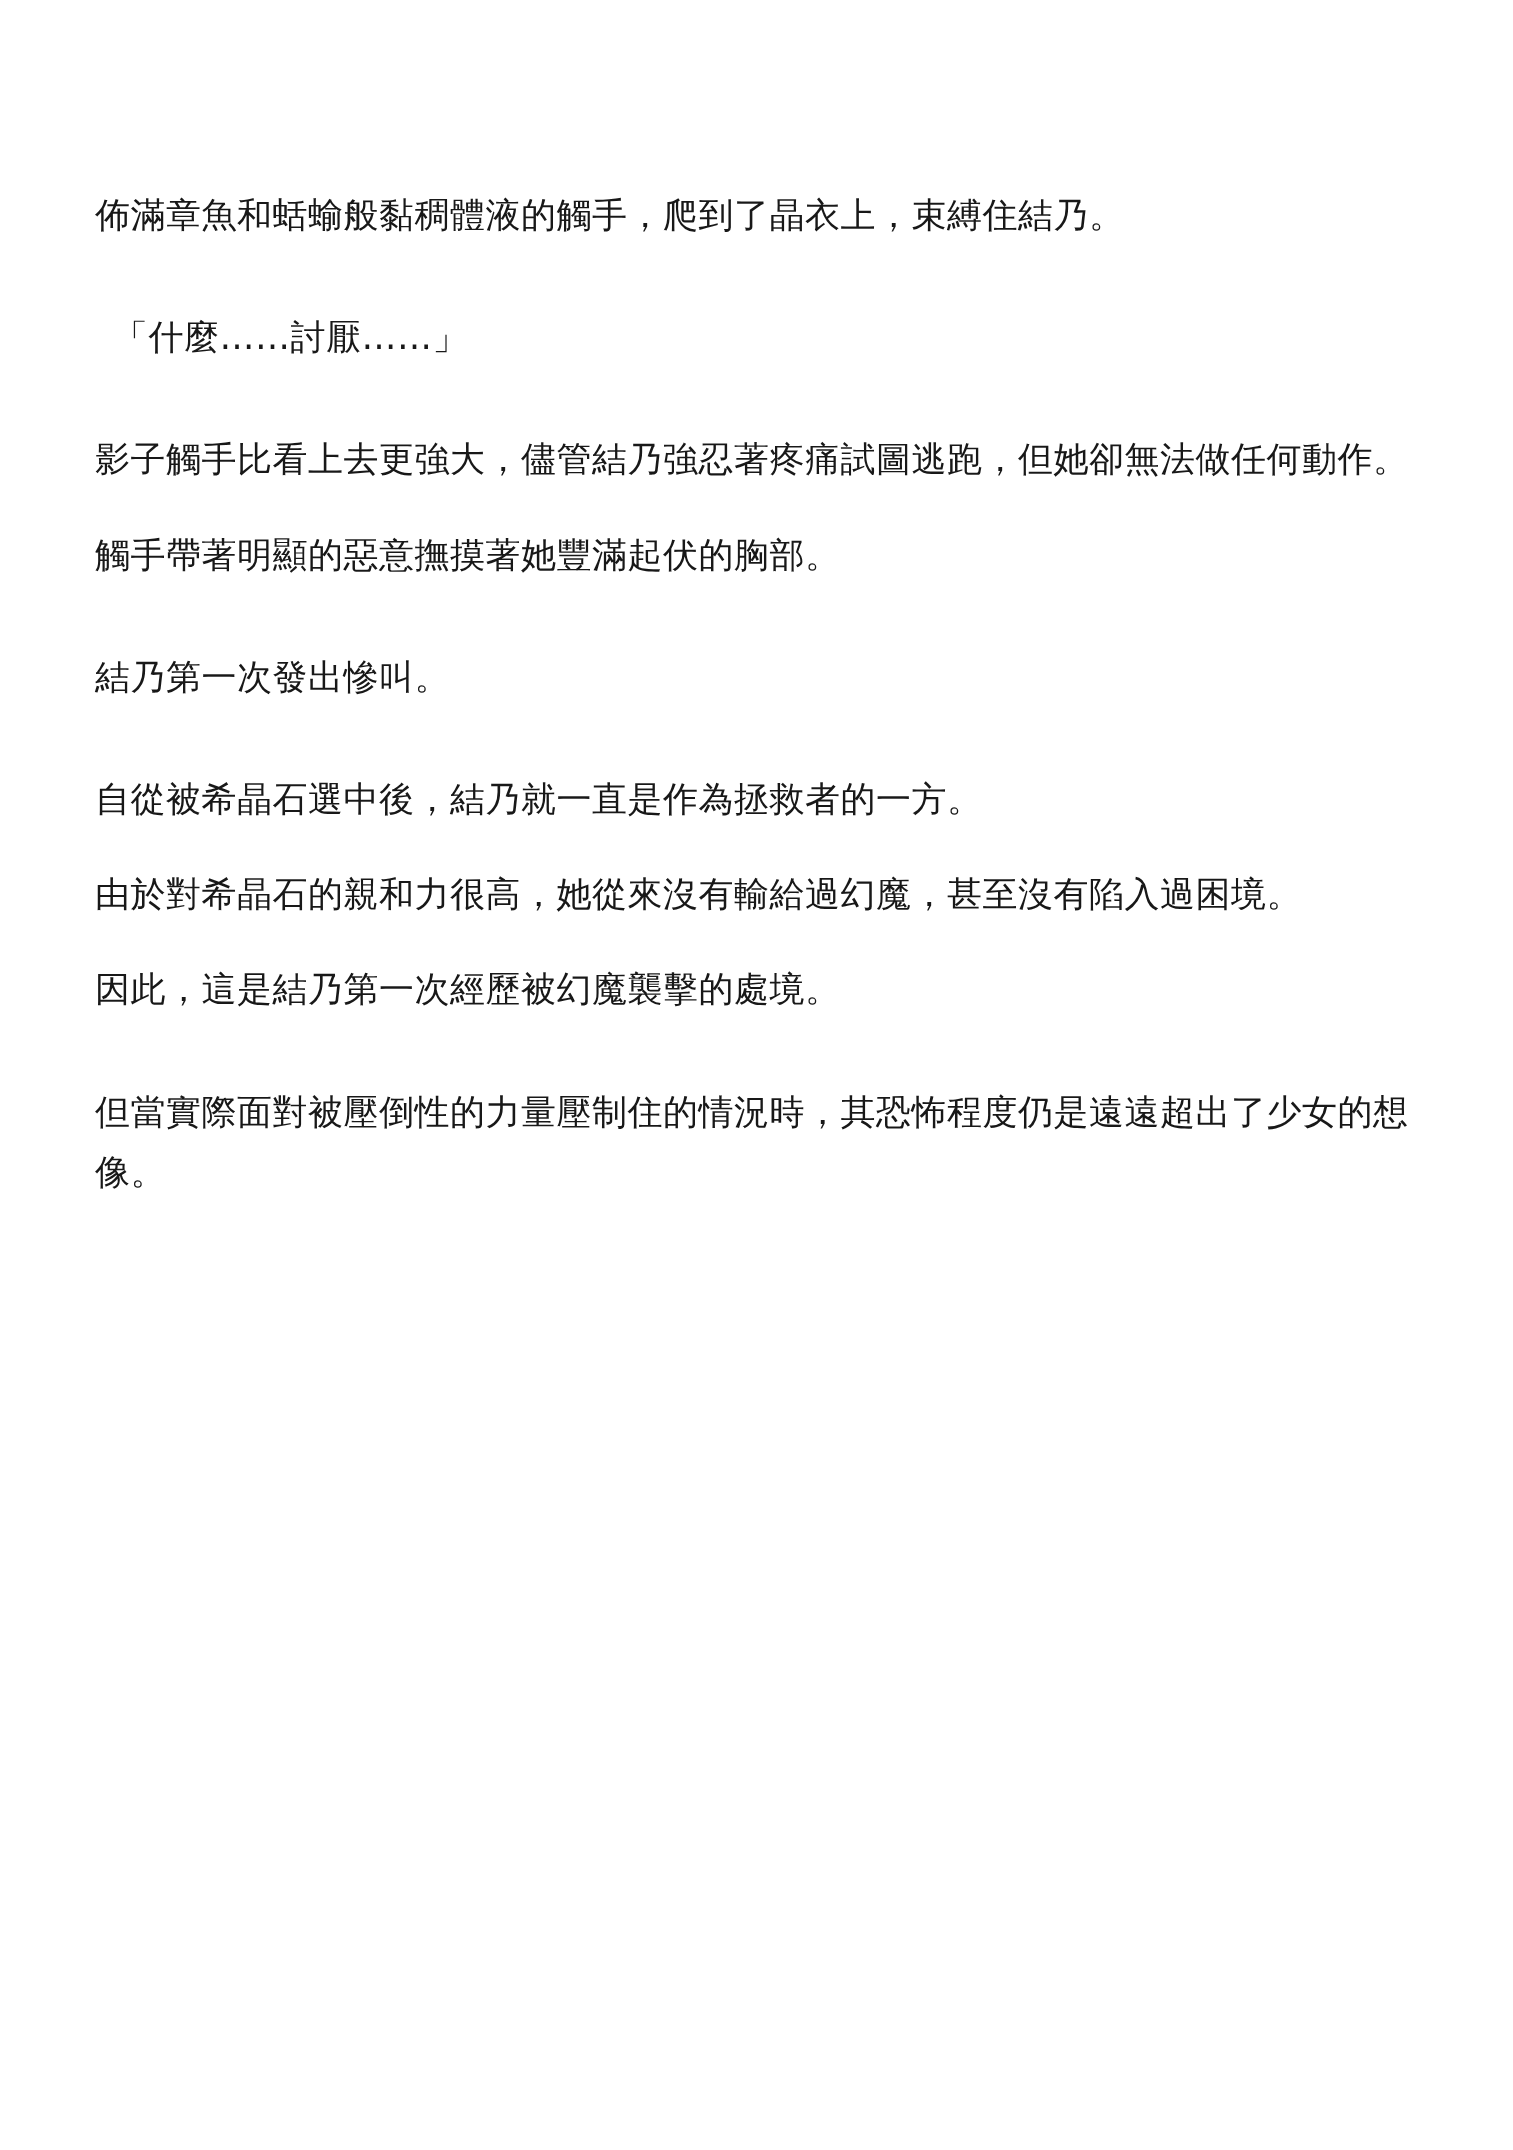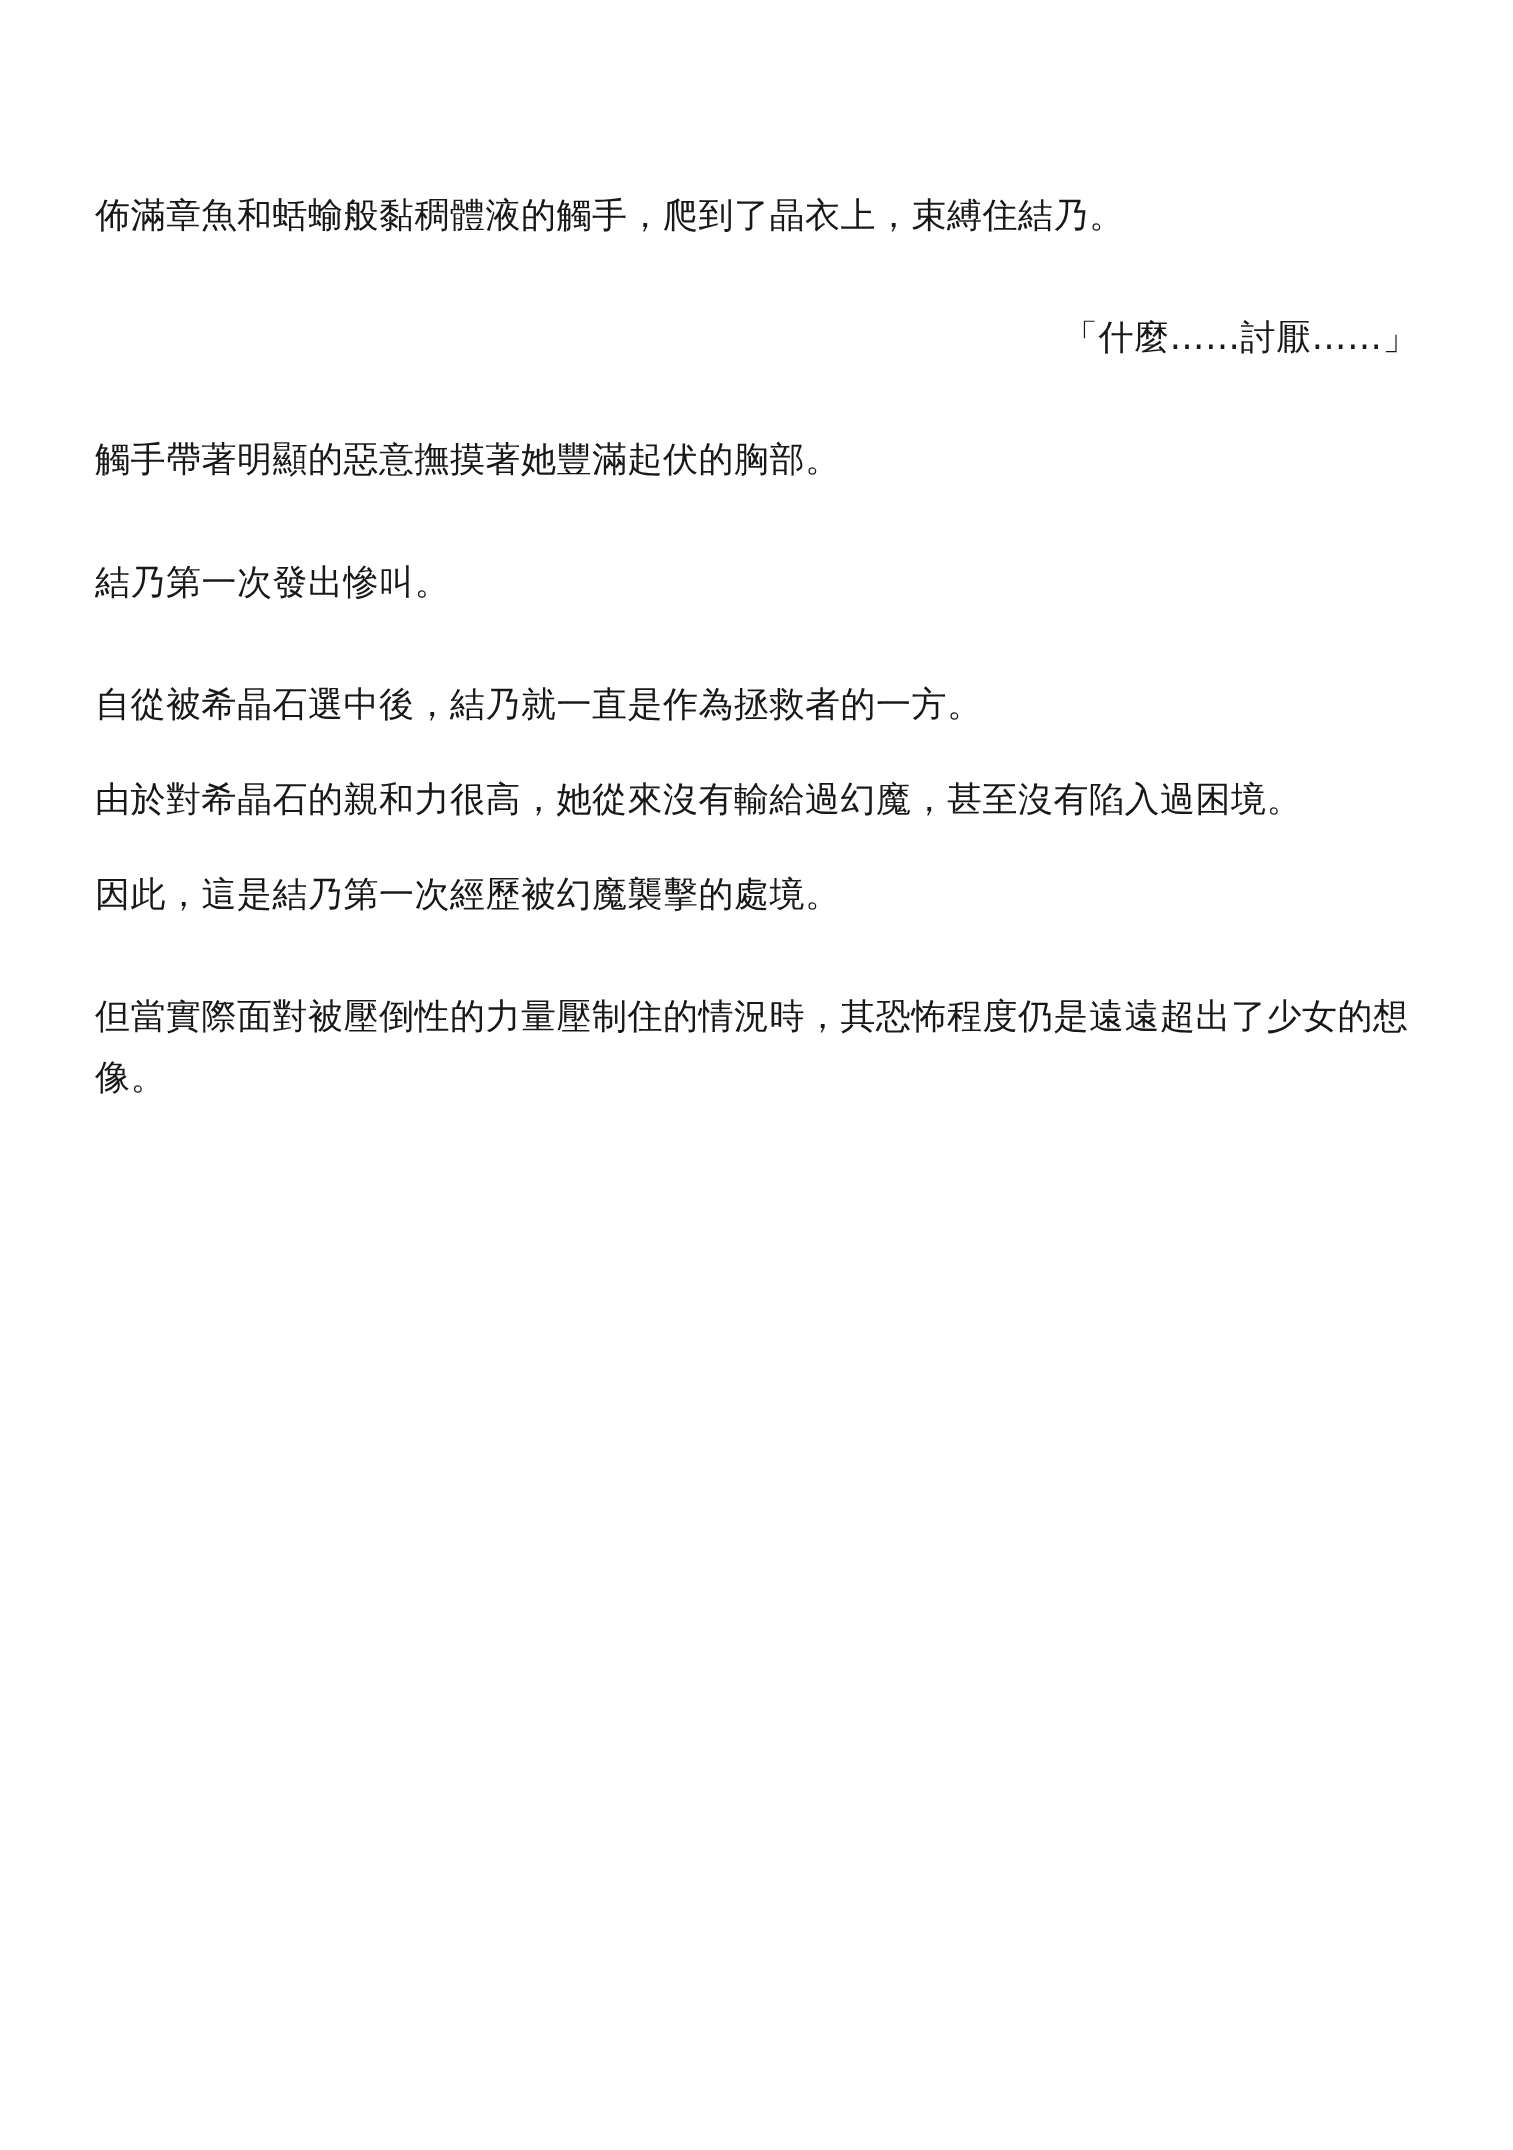--- a/index.html
+++ b/index.html
@@ -28,38 +28,38 @@
     font-size: 35px;
     line-height: 1.72;
     letter-spacing: 0.5px;
     color: #181818;
     white-space: pre-wrap;
     word-break: break-all;
   }
   .indent {
     text-indent: 0;
     padding-left: 18px;
-    text-align: right;
   }
   .gap-large { margin-bottom: 62px; }
 </style>
 </head>
 <body>
 
 <div class="page">
 
   <div class="block gap-large">
     <p class="line">佈滿章魚和蛞蝓般黏稠體液的觸手，爬到了晶衣上，束縛住結乃。</p>
   </div>
 
   <div class="block gap-large">
     <p class="line indent">「什麼……討厭……」</p>
   </div>
 
   <div class="block gap-large">
+    <p class="line">影子觸手比看上去更強大，儘管結乃強忍著疼痛試圖逃跑，但她卻無法做任何動作。</p>
     <p class="line">觸手帶著明顯的惡意撫摸著她豐滿起伏的胸部。</p>
   </div>
 
 
   <div class="block gap-large">
     <p class="line">結乃第一次發出慘叫。</p>
   </div>
 
   <div class="block gap-large">
     <p class="line">自從被希晶石選中後，結乃就一直是作為拯救者的一方。</p>

